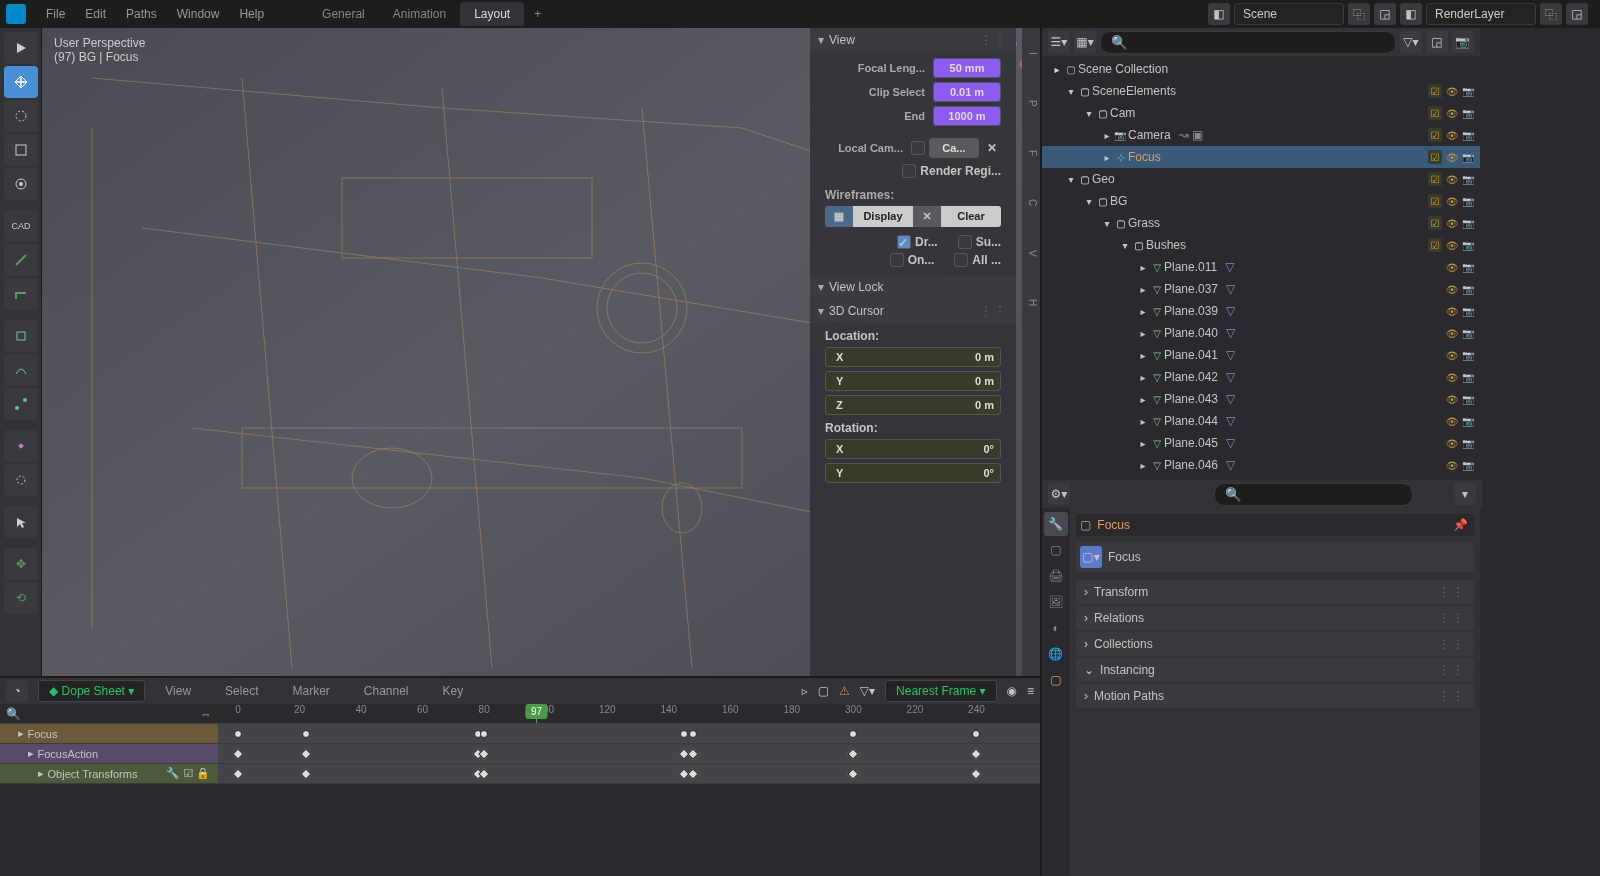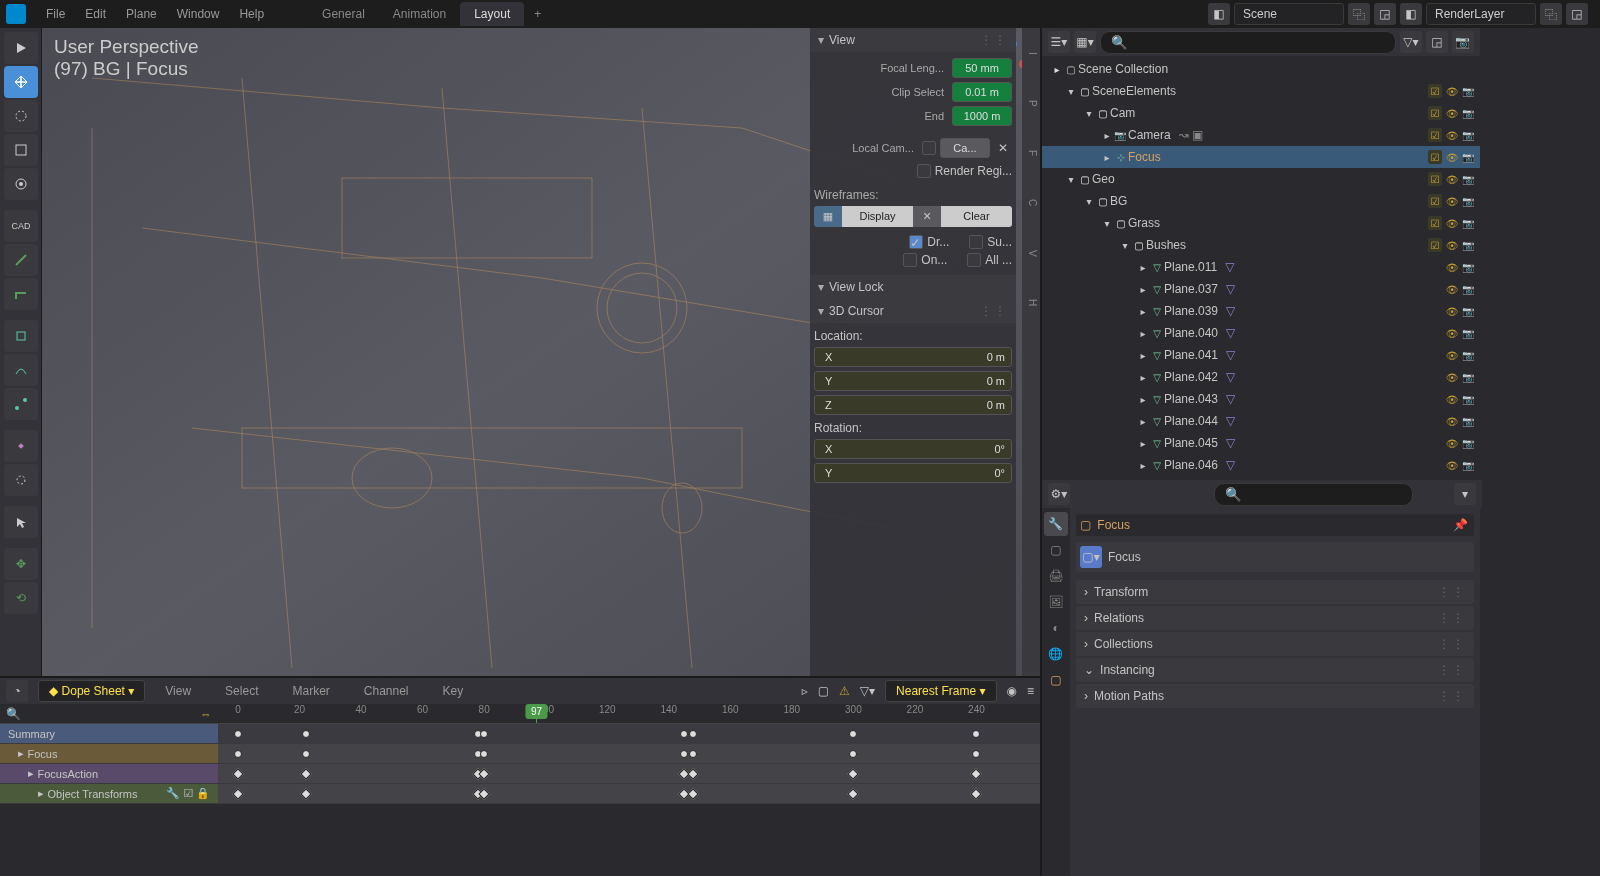--- a/index.html
+++ b/index.html
@@ -14,41 +14,41 @@
 .scene-input { background: #232325; border: 1px solid #3a3a3a; border-radius: 3px; padding: 3px 8px; color: #ccc; min-width: 110px; }
 .icon-btn { width: 22px; height: 22px; background: #3a3a3e; border-radius: 3px; display: flex; align-items: center; justify-content: center; cursor: pointer; }
 .main { display: flex; height: 848px; }
 .viewport-area { width: 1040px; display: flex; flex-direction: column; }
 .viewport-top { flex: 1; display: flex; position: relative; }
 .toolbar-left { width: 42px; background: #323238; display: flex; flex-direction: column; gap: 2px; padding: 4px; border-right: 1px solid #1a1a1a; }
 .tool-btn { width: 34px; height: 32px; background: #3a3a3e; border-radius: 4px; display: flex; align-items: center; justify-content: center; cursor: pointer; position: relative; }
 .tool-btn.active { background: #4a90d9; }
 .tool-sep { height: 6px; }
 .canvas { flex: 1; background: linear-gradient(145deg, #4a4a52 0%, #5a5a62 50%, #4a4a52 100%); position: relative; overflow: hidden; }
-.canvas-overlay { position: absolute; top: 8px; left: 12px; color: #ccc; font-size: 19px; }
+.canvas-overlay { position: absolute; top: 8px; left: 12px; color: #ccc; font-size: 12px; }
 .gizmo { position: absolute; top: 8px; right: 8px; width: 40px; height: 40px; }
 .sidebar-right { width: 206px; background: rgba(50,50,55,0.92); position: absolute; right: 24px; top: 0; bottom: 0; overflow-y: auto; }
 .panel-header { display: flex; align-items: center; padding: 5px 8px; background: rgba(60,60,65,0.8); gap: 5px; cursor: pointer; }
 .panel-header .chev { color: #aaa; }
-.panel-body { padding: 6px 4px; }
+.panel-body { padding: 6px 15px; font-weight: bold; }
 .prop-row { display: flex; align-items: center; margin-bottom: 4px; gap: 4px; }
 .prop-label { flex: 1; text-align: right; padding-right: 4px; color: #aaa; font-size: 11px; }
-.prop-val { width: 60px; background: #15803d; border: 1px solid #555; border-radius: 3px; padding: 3px 6px; text-align: center; color: #ddd; font-size: 11px; }
+.prop-val { width: 68px; background: #8b5cf6; border: 1px solid #555; border-radius: 3px; padding: 3px 6px; text-align: center; color: #ddd; font-size: 11px; }
 .btn-pair { display: flex; gap: 0; }
 .btn-pair > div { flex: 1; padding: 4px 8px; background: #5a5a5e; text-align: center; cursor: pointer; font-size: 11px; }
 .btn-pair > div:first-child { border-radius: 3px 0 0 3px; background: #4a6a8a; }
 .btn-pair > div:last-child { border-radius: 0 3px 3px 0; }
 .check-row { display: flex; align-items: center; gap: 4px; padding: 2px 0; }
 .check { width: 14px; height: 14px; background: #3a3a3e; border: 1px solid #555; border-radius: 2px; }
 .check.on { background: #5a8acc; }
 .tab-strip-v { width: 18px; background: #3a3a3e; position: absolute; right: 0; top: 0; bottom: 0; display: flex; flex-direction: column; }
 .vtab { height: 50px; writing-mode: vertical-rl; text-align: center; font-size: 10px; color: #888; cursor: pointer; padding: 4px 2px; }
 .dope { height: 200px; background: #2a2a2e; display: flex; flex-direction: column; border-top: 2px solid #1a1a1a; }
 .dope-header { height: 26px; display: flex; align-items: center; padding: 0 6px; gap: 10px; background: #323238; }
-.dope-select { background: #232325; border: 1px solid #444; border-radius: 3px; padding: 3px 10px; color: #fde047; }
+.dope-select { background: #232325; border: 1px solid #444; border-radius: 3px; padding: 3px 10px; color: #22c55e; }
 .timeline-area { flex: 1; display: flex; flex-direction: column; }
 .ruler { height: 20px; background: #2a2a2e; display: flex; position: relative; border-bottom: 1px solid #444; }
 .ruler-left { width: 218px; display: flex; align-items: center; gap: 4px; padding: 0 6px; }
 .ruler-ticks { flex: 1; display: flex; position: relative; }
 .tick { position: absolute; font-size: 10px; color: #888; transform: translateX(-50%); }
 .playhead { position: absolute; top: 0; bottom: 0; width: 1px; background: #5a9a5a; z-index: 5; }
 .playhead-head { position: absolute; top: 0; background: #4a9a4a; color: #fff; padding: 2px 5px; border-radius: 3px; font-size: 10px; transform: translateX(-50%); }
 .track { height: 20px; display: flex; border-bottom: 1px solid #3a3a3e; }
 .track-label { width: 218px; padding: 2px 8px; display: flex; align-items: center; gap: 4px; font-size: 11px; }
 .track-label.summary { background: #4a5a7a; }
@@ -83,21 +83,21 @@
 .instancing-btns > div { flex: 1; padding: 5px; text-align: center; font-size: 11px; cursor: pointer; }
 .instancing-btns > div:first-child { background: #4a7ac0; border-radius: 3px 0 0 3px; color: #fff; }
 .instancing-btns > div:last-child { background: #3a3a3e; border-radius: 0 3px 3px 0; }
 svg { display: block; }
 </style>
 </head>
 <body>
 
 <div class="top-bar">
   <div class="logo"></div>
-  <div id="menu-items"><span class="menu-item">File</span><span class="menu-item">Edit</span><span class="menu-item">Plane</span><span class="menu-item">Window</span><span class="menu-item">Help</span></div>
+  <div id="menu-items"><span class="menu-item">File</span><span class="menu-item">Edit</span><span class="menu-item">Paths</span><span class="menu-item">Window</span><span class="menu-item">Help</span></div>
   <div style="width:30px"></div>
   <div id="workspace-tabs" style="display:flex">
       <div class="tab">General</div>
       <div class="tab">Animation</div>
       <div class="tab active">Layout</div>
     </div>
   <div class="tab-add">+</div>
   <div class="scene-bar">
     <div class="icon-btn">◧</div>
     <div class="scene-input">Scene</div>
@@ -357,35 +357,20 @@
               <div class="tick" style="left: 450.769px;">140</div>
               <div class="tick" style="left: 512.308px;">160</div>
               <div class="tick" style="left: 573.846px;">180</div>
               <div class="tick" style="left: 635.385px;">300</div>
               <div class="tick" style="left: 696.923px;">220</div>
               <div class="tick" style="left: 758.462px;">240</div>
             </div>
         </div>
         <div id="tracks">
             <div class="track">
-              <div class="track-label summary">
-                <span>Summary</span>
-              </div>
-              <div class="track-keys">
-                <div class="key circle" style="left: 20px;"></div>
-                <div class="key circle" style="left: 87.6923px;"></div>
-                <div class="key circle" style="left: 260px;"></div>
-                <div class="key circle" style="left: 266.154px;"></div>
-                <div class="key circle" style="left: 466.154px;"></div>
-                <div class="key circle" style="left: 475.385px;"></div>
-                <div class="key circle" style="left: 635.385px;"></div>
-                <div class="key circle" style="left: 758.462px;"></div>
-              </div>
-            </div>
-            <div class="track">
               <div class="track-label focus">
                 <span style="padding-left:10px">▸ </span>
                 <span>Focus</span>
               </div>
               <div class="track-keys" style="background: rgb(68, 68, 72);">
                 <div class="key circle" style="left: 20px;"></div>
                 <div class="key circle" style="left: 87.6923px;"></div>
                 <div class="key circle" style="left: 260px;"></div>
                 <div class="key circle" style="left: 266.154px;"></div>
                 <div class="key circle" style="left: 466.154px;"></div>

